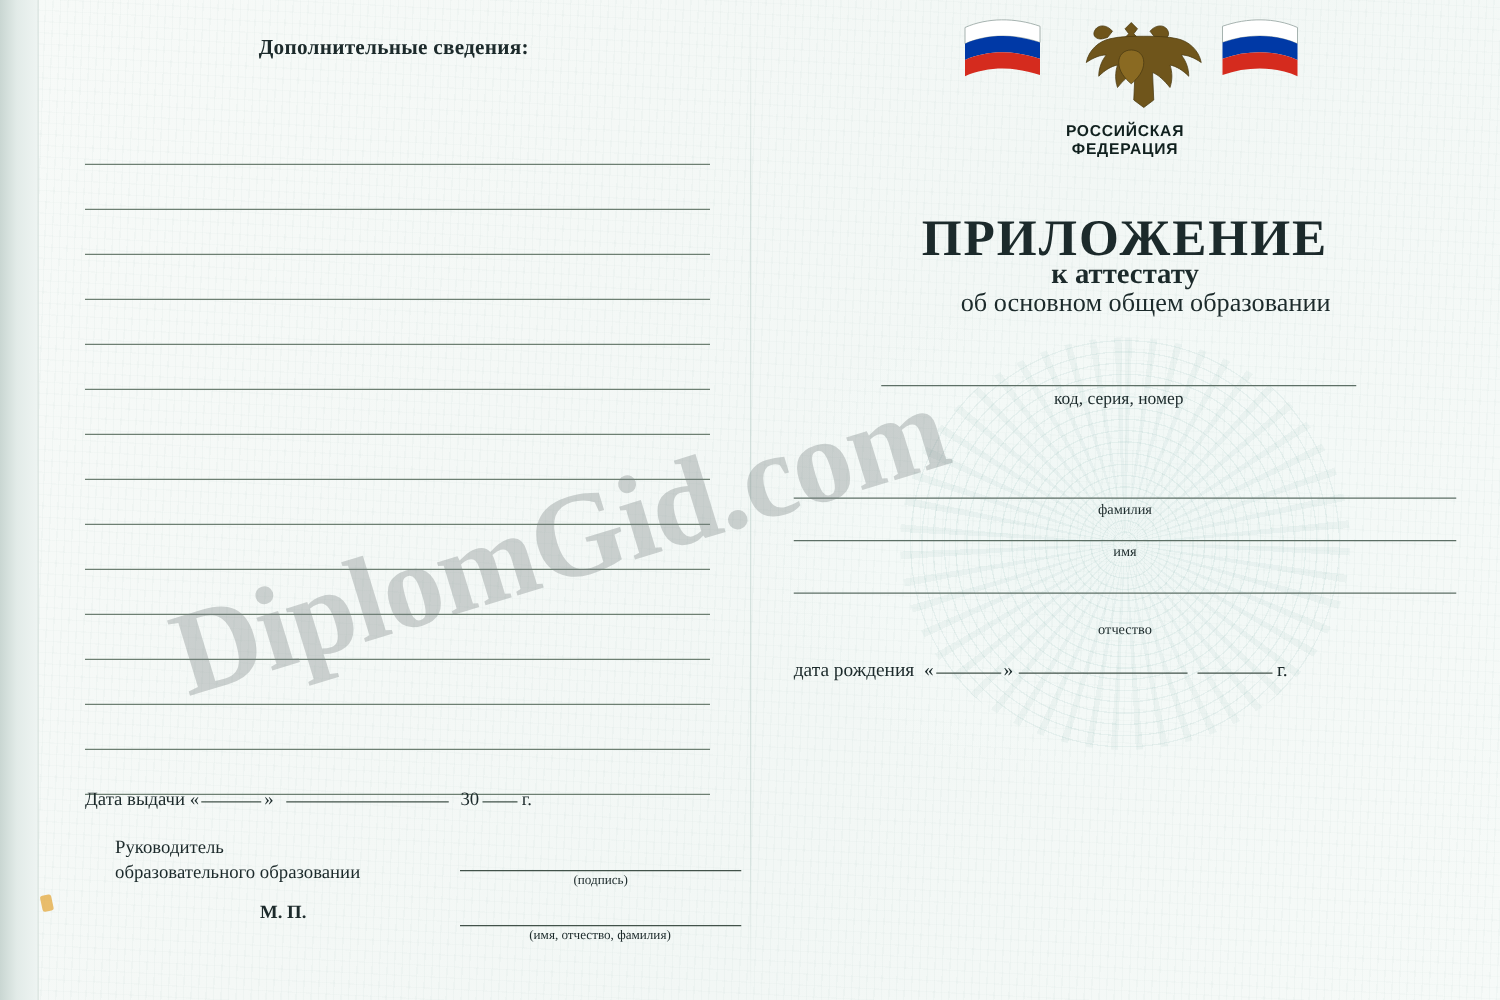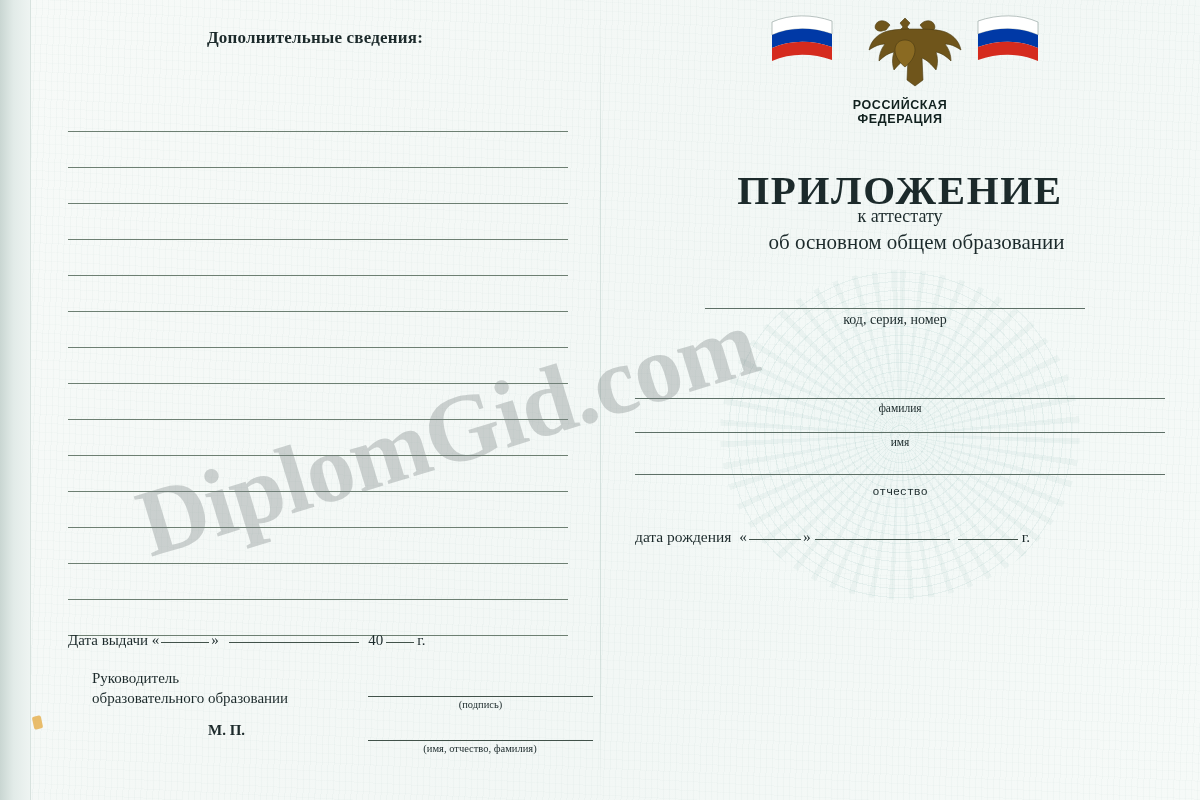--- a/index.html
+++ b/index.html
@@ -195,21 +195,22 @@
     text-align: center;
     font-size: 41px;
     font-weight: bold;
     letter-spacing: 1.6px;
   }
   .doc-sub1 {
     position: absolute;
     top: 206px;
     left: 0; right: 0;
     text-align: center;
-    font-size: 18px;
+    font-size: 23px;
+    font-weight: bold;
   }
   .doc-sub2 {
     position: absolute;
     top: 230px;
     left: 0; right: 0;
     text-align: center;
     font-size: 21px;
     padding-left: 33px;
   }
   .rline {
@@ -222,21 +223,21 @@
     font-size: 11.5px;
     color: #1c2a2b;
   }
   .code-line   { left: 105px; top: 308px; width: 380px; }
   .code-cap    { left: 105px; top: 312px; width: 380px; font-size: 14px; }
   .fam-line    { left: 35px;  top: 398px; width: 530px; }
   .fam-cap     { left: 35px;  top: 402px; width: 530px; }
   .imya-line   { left: 35px;  top: 432px; width: 530px; }
   .imya-cap    { left: 35px;  top: 436px; width: 530px; }
   .otch-line   { left: 35px;  top: 474px; width: 530px; }
-  .otch-cap    { left: 35px;  top: 485px; width: 530px; font-family: Liberation Mono, monospace; }
+  .otch-cap    { left: 35px;  top: 498px; width: 530px; }
 
   .birth-row {
     position: absolute;
     left: 35px;
     top: 528px;
     width: 540px;
     font-size: 15.5px;
     white-space: nowrap;
   }
   .birth-row .b-xs {
@@ -321,21 +322,21 @@
       <div class="line"></div>
       <div class="line"></div>
       <div class="line"></div>
       <div class="line last"></div>
     </div>
 
     <div class="issue-row">
       <span>Дата выдачи</span>
       <span>«</span><span class="blank-sm"></span><span>»</span>
       <span class="blank-md"></span>
-      <span>40</span><span class="blank-xs"></span><span>г.</span>
+      <span>30</span><span class="blank-xs"></span><span>г.</span>
     </div>
 
     <div class="head-block">
       <div class="head-label">
         <div>Руководитель</div>
         <div>образовательного образовании</div>
       </div>
       <div class="sig-line"></div>
       <div class="sig-caption">(подпись)</div>
       <div class="mp">М. П.</div>

